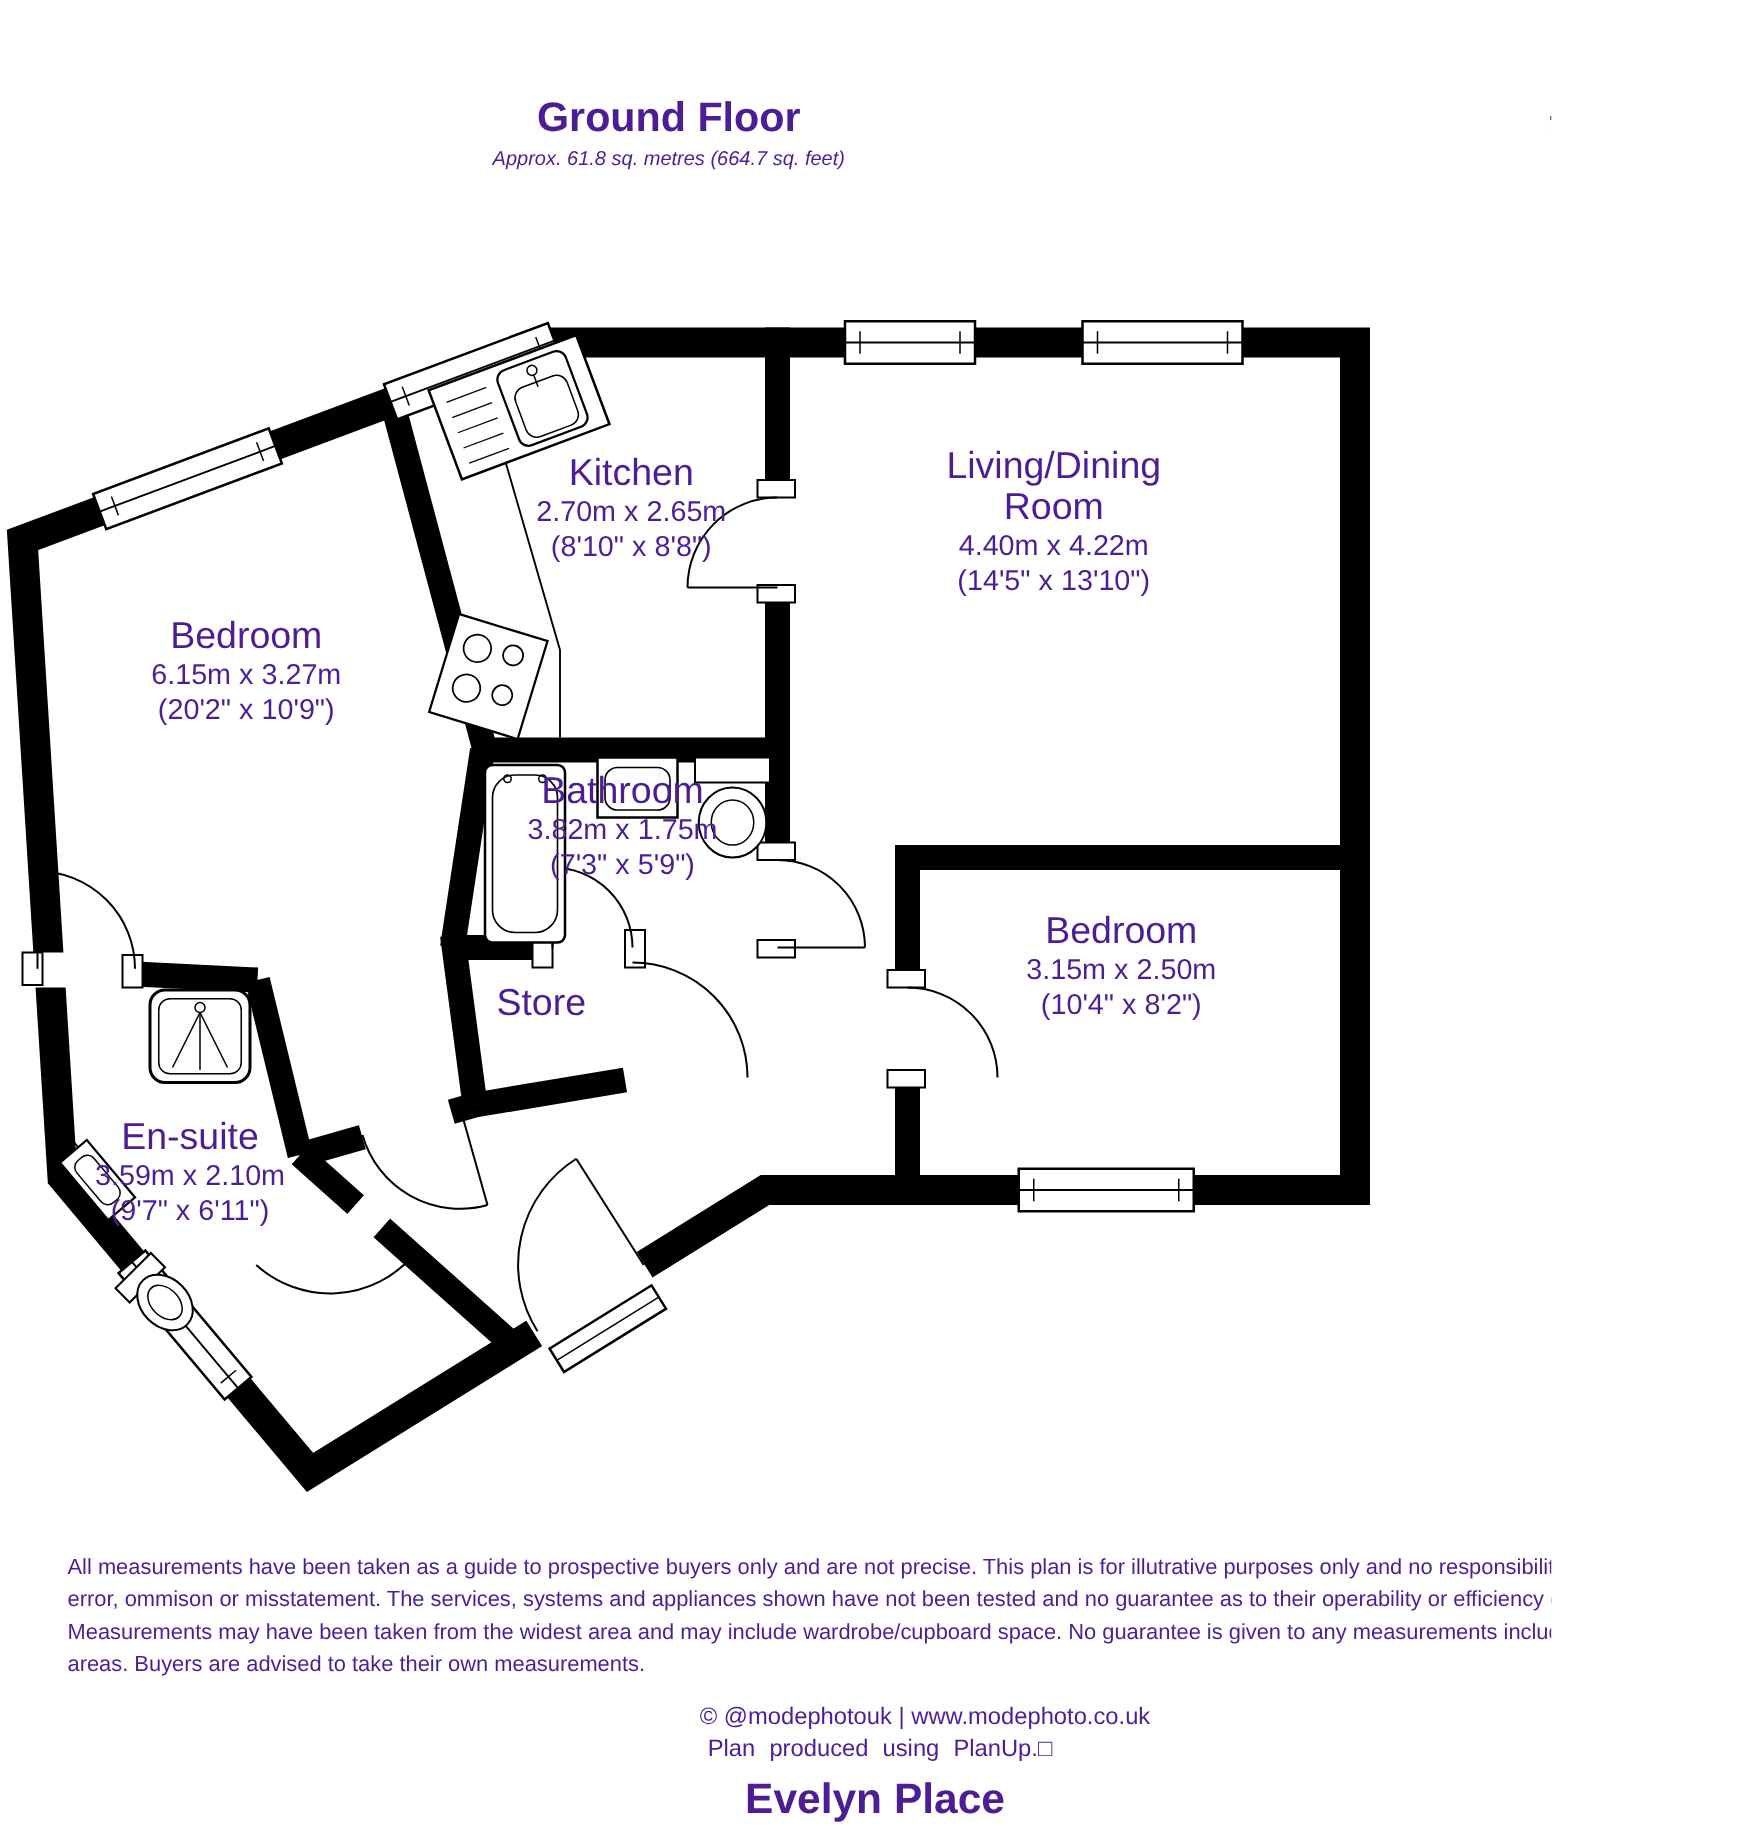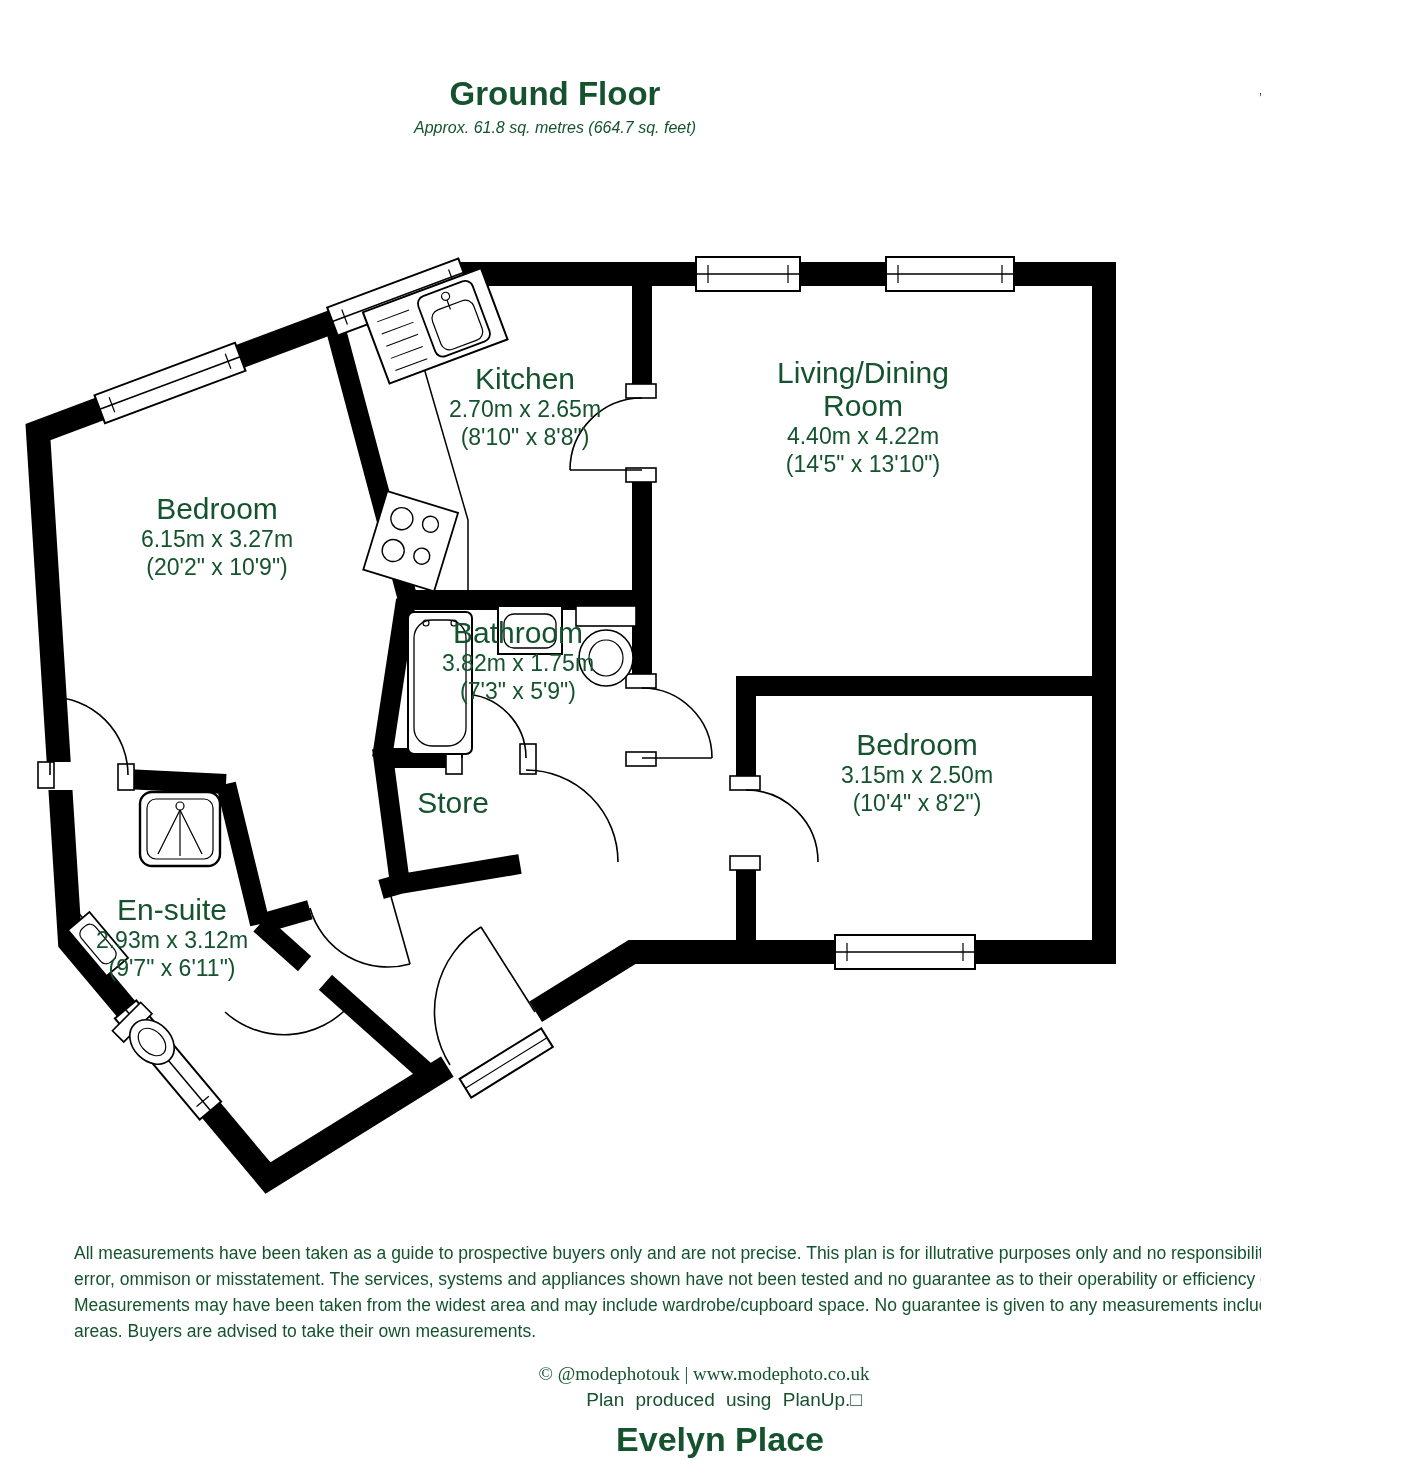--- a/index.html
+++ b/index.html
@@ -1,18 +1,18 @@
 <!DOCTYPE html>
 <html><head>
 <meta charset="utf-8">
 <style>
   html,body{margin:0;padding:0;background:#fff;}
   .canvas{
     position:relative;width:1241px;height:1465px;background:#ffffff;
-    font-family:"Liberation Sans",sans-serif;color:#14532d;overflow:hidden;margin-left:20px;
+    font-family:"Liberation Sans",sans-serif;color:#4c1d95;overflow:hidden;
   }
   .plan-svg{position:absolute;left:0;top:0;}
   .abs{position:absolute;transform:translateX(-50%);text-align:center;}
   .page-title{font-size:33px;font-weight:bold;line-height:36px;white-space:nowrap;}
   .page-subtitle{font-size:16px;line-height:24px;white-space:nowrap;font-style:italic;}
   .room-label{position:absolute;transform:translateX(-50%);text-align:center;}
   .room-name{display:block;font-size:30px;font-weight:normal;line-height:33px;}
   .room-metric,.room-imperial{display:block;font-size:23px;line-height:28px;white-space:nowrap;}
   .total-area{font-size:29px;line-height:34px;white-space:nowrap;}
   .disclaimer{position:absolute;left:54px;top:1240px;width:1300px;text-align:left;
@@ -249,25 +249,25 @@
     <span class="room-imperial">(10'4" x 8'2")</span>
   </div>
 
   <div class="room-label" style="left:433px;top:786px;">
     <span class="room-name">Store</span>
   </div>
 
 
   <div class="room-label" style="left:152px;top:893px;">
     <span class="room-name">En-suite</span>
-    <span class="room-metric">2.93m x 3.12m</span>
+    <span class="room-metric">3.59m x 2.10m</span>
     <span class="room-imperial">(9'7" x 6'11")</span>
   </div>
 
 
   <div class="disclaimer">All measurements have been taken as a guide to prospective buyers only and are not precise. This plan is for illutrative purposes only and no responsibility for any error, ommison or misstatement. The services, systems and appliances shown have not been tested and no guarantee as to their operability or efficiency can be given. Measurements may have been taken from the widest area and may include wardrobe/cupboard space. No guarantee is given to any measurements including total areas. Buyers are advised to take their own measurements.</div>
 
-  <div class="abs credit" style="left:684px;top:1362px;font-family:Liberation Serif, serif;">© @modephotouk | www.modephoto.co.uk</div>
+  <div class="abs credit" style="left:740px;top:1362px;">© @modephotouk | www.modephoto.co.uk</div>
   <div class="abs produced" style="left:704px;top:1388px;">Plan produced using PlanUp.□</div>
 
   <div class="abs property-name" style="left:700px;top:1420px;">Evelyn Place</div>
 
 </div>
 
 </body></html>

